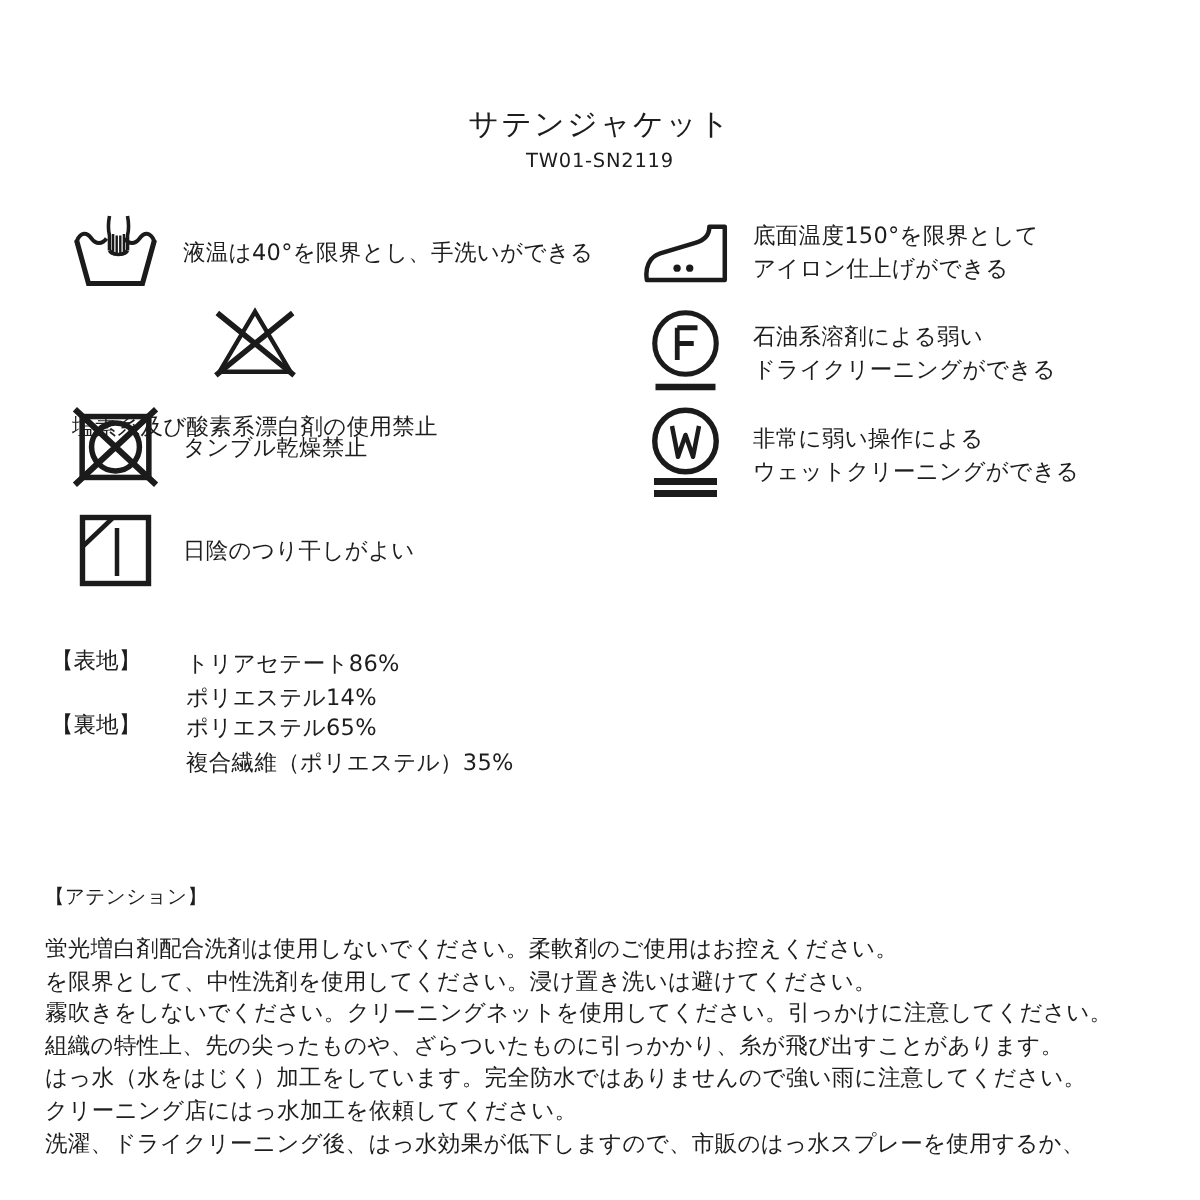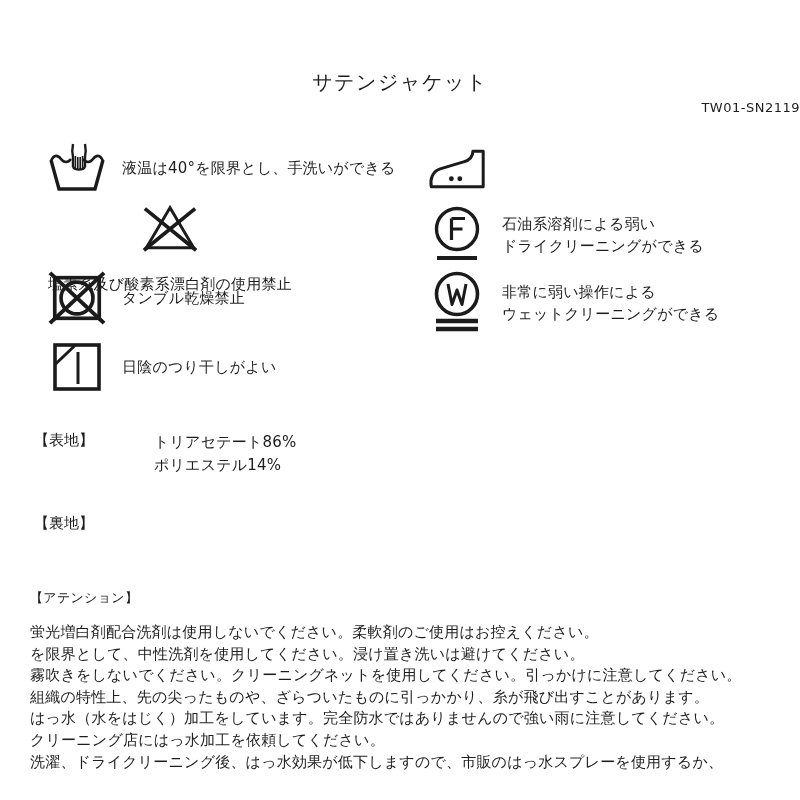--- a/index.html
+++ b/index.html
@@ -8,35 +8,35 @@
     background:#ffffff; color:#1d1d1d;
     font-family:"DejaVu Sans","Liberation Sans",sans-serif;
     overflow:hidden;
   }
   .abs { position:absolute;margin-top:39px; }
   .page-title {
     top:30px; left:0; width:800px; text-align:center;
     font-size:20px; letter-spacing:1.5px; font-weight:500;
   }
   .product-code {
-    top:61px; left:0; width:800px; text-align:right;
+    top:61px; left:0; width:800px; text-align:center;
     font-size:13px; letter-spacing:0.5px;
   }
   .care-row {
     position:absolute; display:flex; align-items:center; gap:16px;
   }
   .care-row .icon-box {
     width:58px; min-height:50px; display:flex; align-items:center; justify-content:center;
     flex:0 0 58px;
   }
   .care-text {
     font-size:15px; line-height:22px; white-space:pre-line; letter-spacing:0.2px;
   }
   .mat-block {
-    position:absolute; left:34px; display:flex; align-items:flex-start;gap:30px;
+    position:absolute; left:34px; display:flex; align-items:flex-start;
   }
   .mat-label { width:90px; font-size:15px; flex:0 0 90px; }
   .mat-lines { font-size:15px; line-height:23px; white-space:pre-line; letter-spacing:0.2px; }
   .attention-heading {
     position:absolute; left:30px; top:589px; font-size:13px; letter-spacing:0.3px;
   }
   .attention-body {
     position:absolute; left:30px; top:622px; width:750px;
   }
   .attention-line { font-size:15px; line-height:21.6px; letter-spacing:0.2px; }
@@ -97,20 +97,22 @@
 </div>
 
 <div class="care-row" style="left:428px; top:141px; height:54px;">
   <span class="icon-box">
     <svg width="62" height="48" viewBox="0 0 62 48">
       <path class="s" stroke-width="3.2" stroke-linejoin="round" d="M59 6 L48 6 C48 12 45 15.5 38 17.5 L13 25 C5 27.5 2 35.5 3.5 44 L59 44 Z"></path>
       <circle cx="25" cy="35.5" r="2.6" fill="#1b1b1b"></circle>
       <circle cx="34" cy="35.5" r="2.6" fill="#1b1b1b"></circle>
     </svg>
   </span>
+  <span class="care-text">底面温度150°を限界として
+アイロン仕上げができる</span>
 </div>
 
 <div class="care-row" style="left:428px; top:206px; height:58px;">
   <span class="icon-box">
     <svg width="50" height="58" viewBox="0 0 50 58">
       <circle class="s" stroke-width="3.4" cx="25" cy="23" r="20.5"></circle>
       <path class="s" stroke-width="3.2" d="M19.5 12.5 L19.5 34 M19.5 12.5 L33 12.5 M19.5 23 L30.5 23"></path>
       <path class="s" stroke-width="4.2" d="M5 52 L45 52"></path>
     </svg>
   </span>
@@ -129,22 +131,24 @@
   </span>
   <span class="care-text">非常に弱い操作による
 ウェットクリーニングができる</span>
 </div>
 
 <div class="mat-block" style="top:431px;">
   <span class="mat-label">【表地】</span>
   <span class="mat-lines">トリアセテート86%
 ポリエステル14%</span>
 </div>
-<div class="mat-block" style="top:514px;">
+<div class="mat-block" style="top:474px;">
   <span class="mat-label">【裏地】</span>
+  <span class="mat-lines">ポリエステル65%
+複合繊維（ポリエステル）35%</span>
 </div>
 
 <div class="attention-heading">【アテンション】</div>
 <div class="attention-body">
   <div class="attention-line">蛍光増白剤配合洗剤は使用しないでください。柔軟剤のご使用はお控えください。</div>
   <div class="attention-line">を限界として、中性洗剤を使用してください。浸け置き洗いは避けてください。</div>
   <div class="attention-line">霧吹きをしないでください。クリーニングネットを使用してください。引っかけに注意してください。</div>
   <div class="attention-line">組織の特性上、先の尖ったものや、ざらついたものに引っかかり、糸が飛び出すことがあります。</div>
   <div class="attention-line">はっ水（水をはじく）加工をしています。完全防水ではありませんので強い雨に注意してください。</div>
   <div class="attention-line">クリーニング店にはっ水加工を依頼してください。</div>

